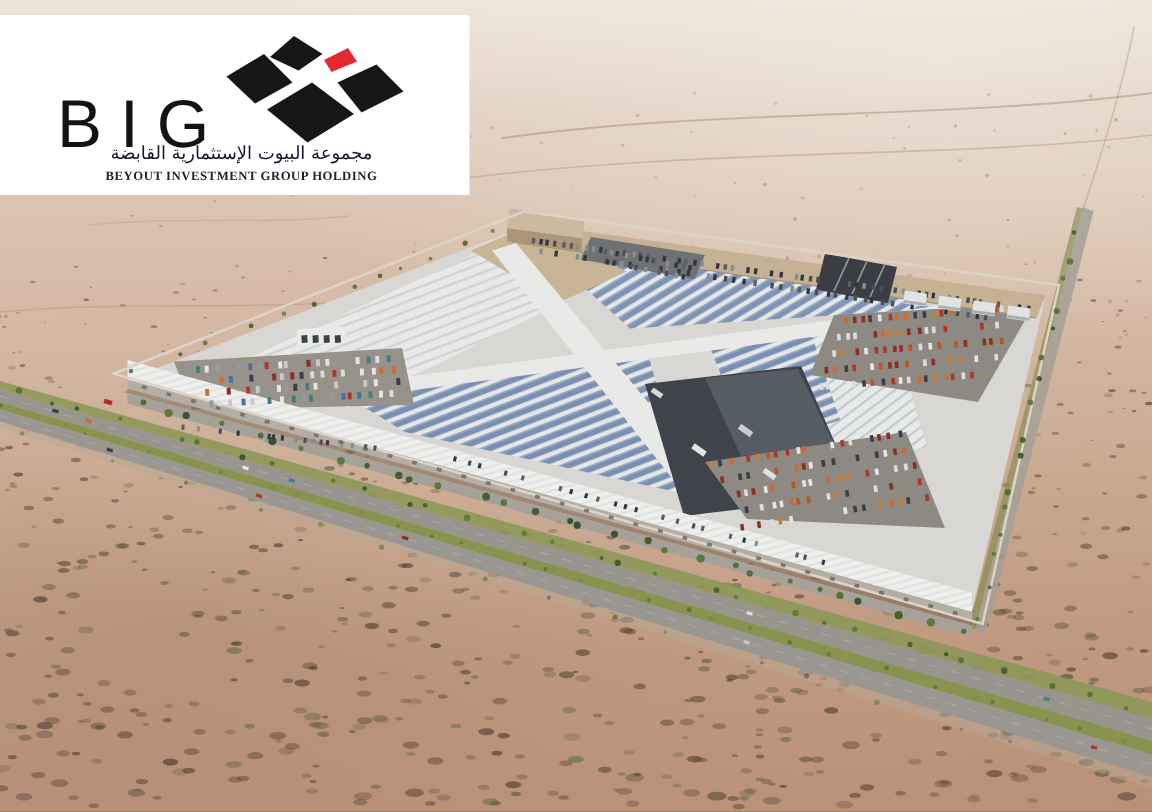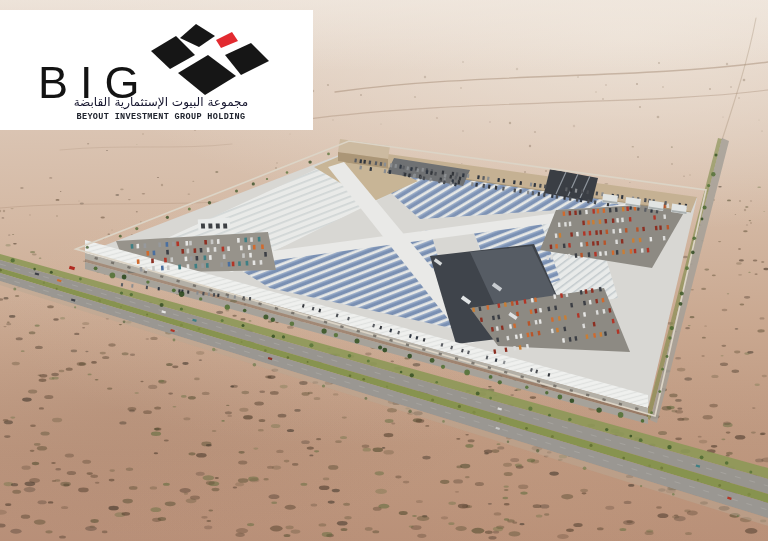--- a/index.html
+++ b/index.html
@@ -19,21 +19,21 @@
   
   .logo-card{position:absolute;left:0;top:10px;width:313px;height:120px;background:#ffffff;}
   .wordmark{position:absolute;left:38px;top:50px;font-family:"Liberation Sans",sans-serif;
     font-size:45px;font-weight:400;letter-spacing:12px;color:#131313;line-height:1;}
   .diamonds{position:absolute;left:148px;top:13px;width:125px;height:78px;}
   .d-black{fill:#161616;} .d-red{fill:#e22a30;}
   .name-ar{position:absolute;left:58px;top:86px;width:206px;text-align:center;
     font-family:"DejaVu Sans",sans-serif;font-weight:400;font-size:12px;color:#15152e;
     white-space:nowrap;line-height:1.1;}
   .name-en{position:absolute;left:58px;top:102px;width:206px;text-align:center;
-    font-family:Liberation Mono, monospace;font-weight:700;font-size:8.5px;letter-spacing:.35px;
+    font-family:Liberation Serif, serif;font-weight:700;font-size:8.5px;letter-spacing:.35px;
     color:#20242e;white-space:nowrap;}
 </style>
 </head>
 <body>
 
 <div class="stage">
 
   <div class="photo">
     <svg viewBox="0 0 768 541" width="768" height="541" aria-label="Aerial 3D rendering of a large solar-roofed vehicle market complex in open desert beside a divided highway">
       <defs>

